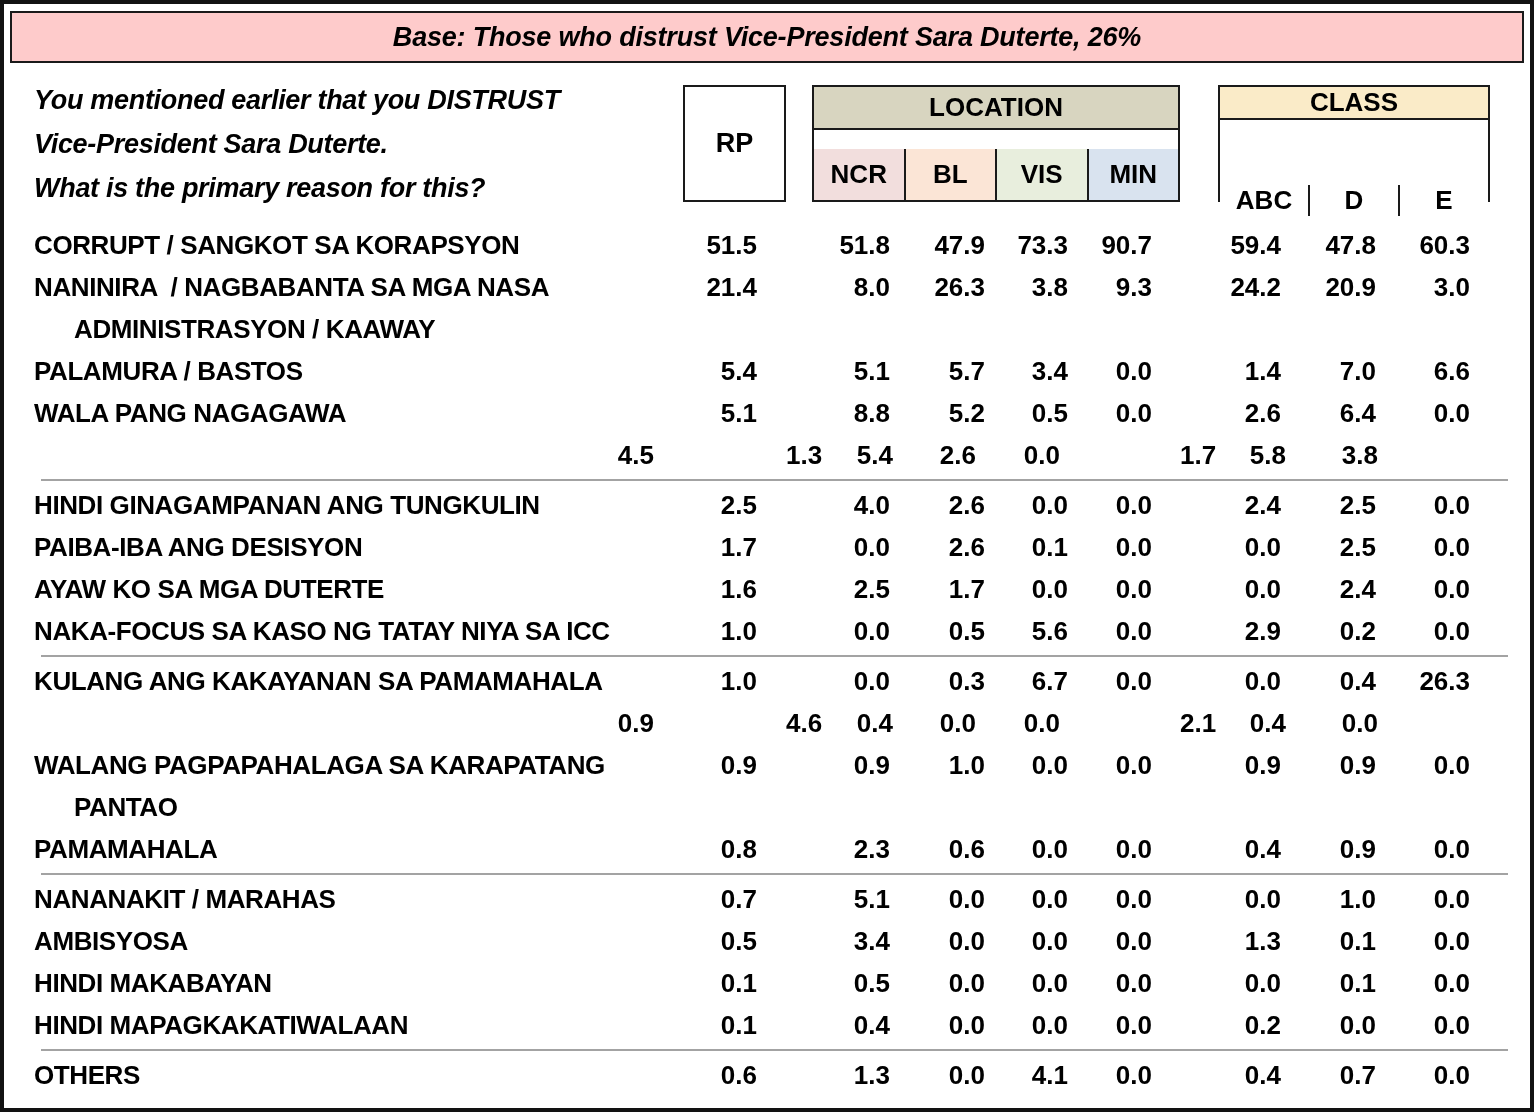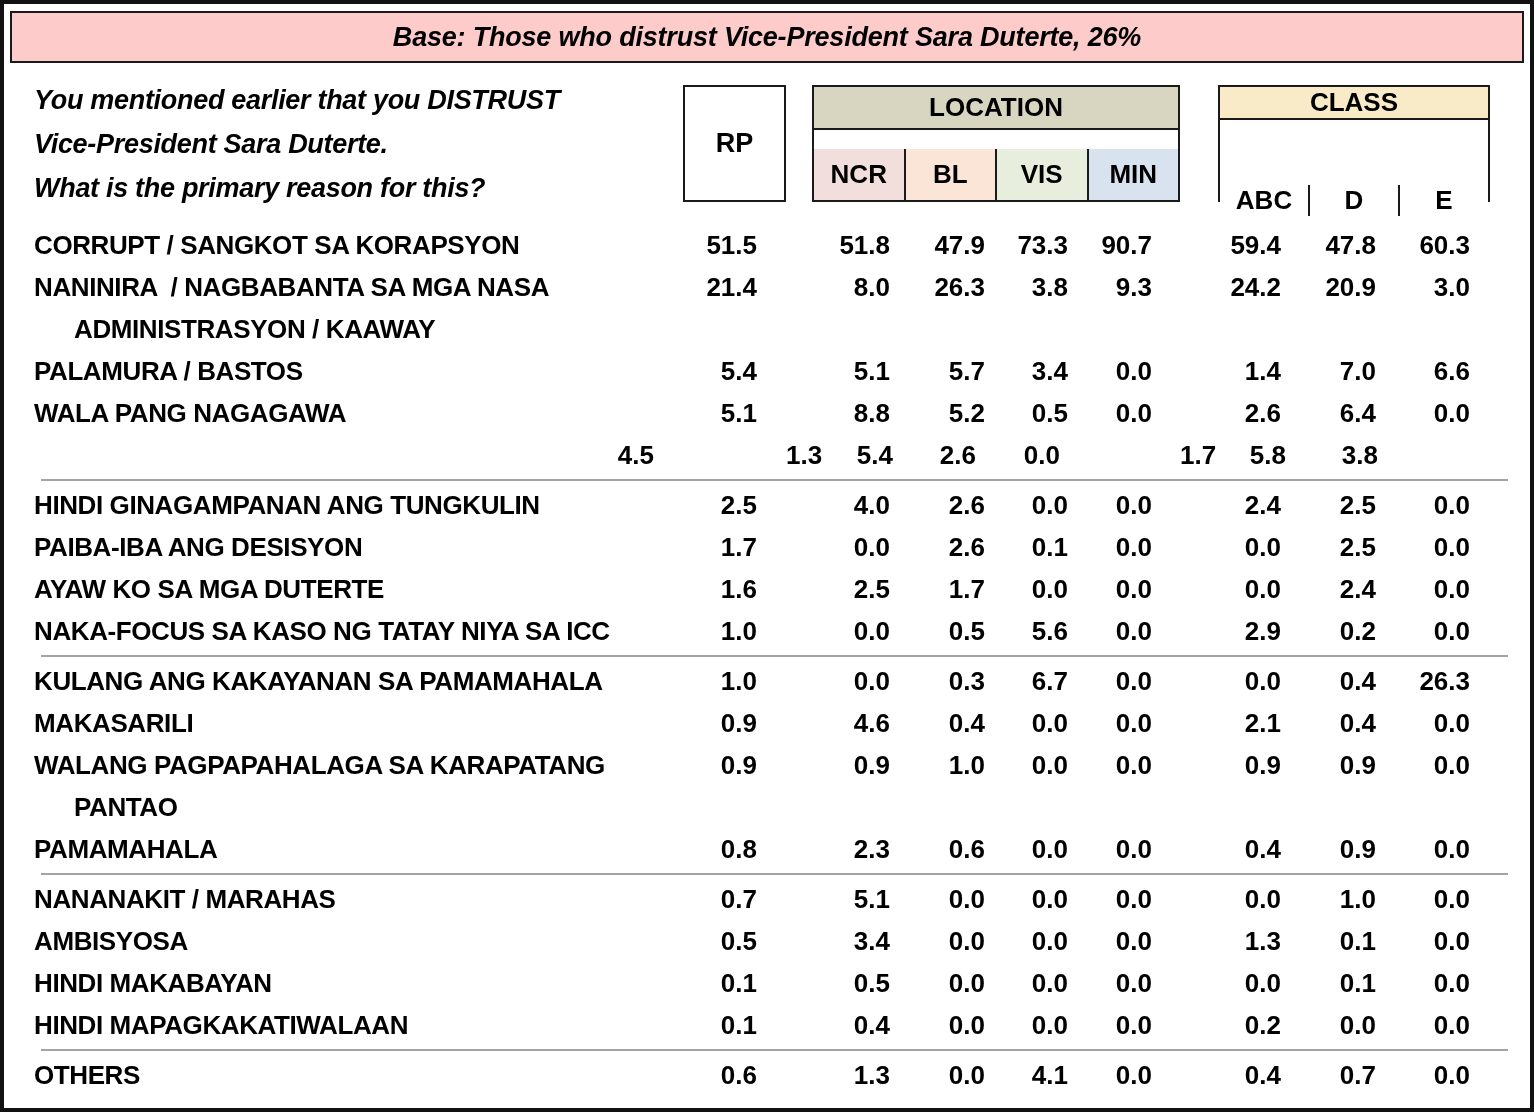--- a/index.html
+++ b/index.html
@@ -291,23 +291,20 @@
         <div class="cell val ncr">0.0</div>
         <div class="cell val bl">0.3</div>
         <div class="cell val vis">6.7</div>
         <div class="cell val min">0.0</div>
         <div class="cell spacer"></div>
         <div class="cell val abc">0.0</div>
         <div class="cell val d">0.4</div>
         <div class="cell val e">26.3</div>
       </div>
       <div class="trow">
-        <div class="cell label">
-          <div class="lline">MAKASARILI</div>
-        </div>
         <div class="cell val rp">0.9</div>
         <div class="cell spacer"></div>
         <div class="cell val ncr">4.6</div>
         <div class="cell val bl">0.4</div>
         <div class="cell val vis">0.0</div>
         <div class="cell val min">0.0</div>
         <div class="cell spacer"></div>
         <div class="cell val abc">2.1</div>
         <div class="cell val d">0.4</div>
         <div class="cell val e">0.0</div>

